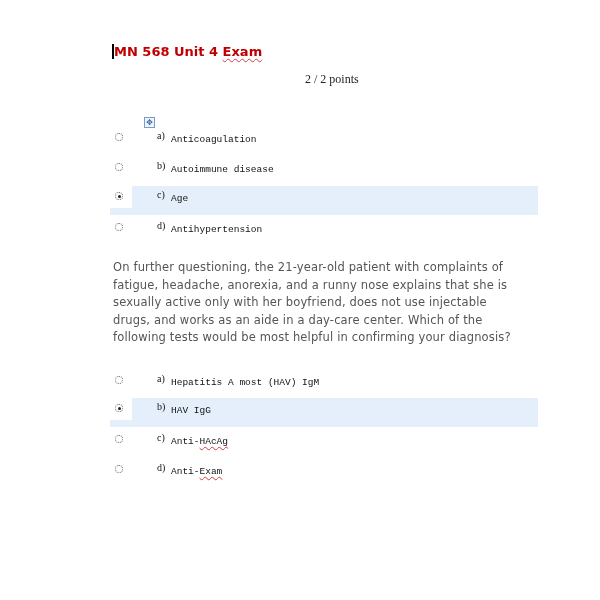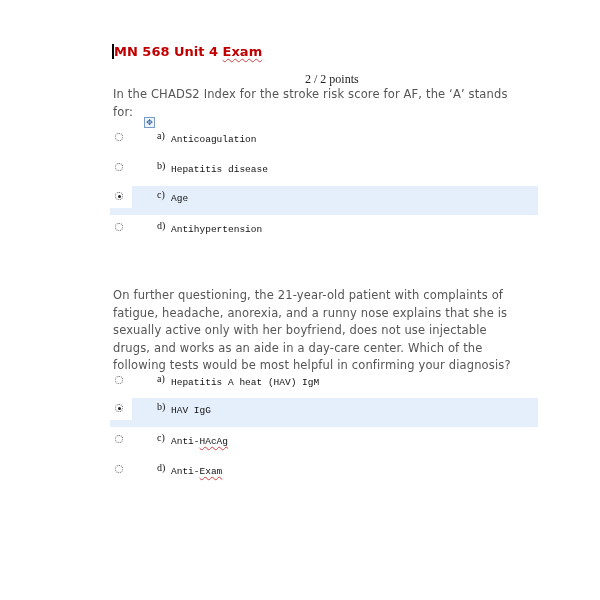--- a/index.html
+++ b/index.html
@@ -15,21 +15,21 @@
     .points {
       position: absolute; left: 305px; top: 72px;
       font-family: "Liberation Serif", serif; font-size: 12px; color: #222;
     }
     .question {
       position: absolute; left: 113px; width: 400px;
       font-family: "DejaVu Sans", sans-serif; font-size: 11.5px; color: #555;
       line-height: 17.5px; letter-spacing: 0.15px;
     }
     .q1 { top: 86px; }
-    .q2 { top: 259px; margin-top: 28px; }
+    .q2 { top: 259px; }
     .q3 { top: 503px; }
     .move-handle {
       position: absolute; left: 144px; top: 117px; width: 9px; height: 9px;
       border: 1px solid #7a9cc8; background: #eef4fc; font-size: 8px; line-height: 9px;
       text-align: center; color: #3060a0; font-family: "DejaVu Sans", sans-serif;
     }
     .option {
       position: absolute; left: 110px; width: 428px; height: 29px;
     }
     .option.selected { background: #e5effb; }
@@ -54,51 +54,50 @@
   </style>
 </head>
 <body>
 
 <div class="page">
 
   <div class="title"><span class="cursor"></span><span>MN 568 Unit 4 </span><span class="squiggle">Exam</span></div>
 
   <div class="points">2 / 2 points</div>
 
-  <div class="question q1">In the CHADS2 Index for the stroke risk score for AF, the ‘A’ stands for:</div>
   <div class="move-handle">✥</div>
 
   <div class="option" style="top:127px;">
     <span class="radio"></span>
     <span class="letter">a)</span>
     <span class="label">Anticoagulation</span>
   </div>
   <div class="option" style="top:157px;">
     <span class="radio"></span>
     <span class="letter">b)</span>
-    <span class="label">Hepatitis disease</span>
+    <span class="label">Autoimmune disease</span>
   </div>
   <div class="option selected" style="top:186px;">
     <span class="radio-box"></span>
     <span class="radio checked"></span>
     <span class="letter">c)</span>
     <span class="label">Age</span>
   </div>
   <div class="option" style="top:217px;">
     <span class="radio"></span>
     <span class="letter">d)</span>
     <span class="label">Antihypertension</span>
   </div>
 
   <div class="question q2">On further questioning, the 21-year-old patient with complaints of fatigue, headache, anorexia, and a runny nose explains that she is sexually active only with her boyfriend, does not use injectable drugs, and works as an aide in a day-care center. Which of the following tests would be most helpful in confirming your diagnosis?</div>
 
   <div class="option" style="top:370px;">
     <span class="radio"></span>
     <span class="letter">a)</span>
-    <span class="label">Hepatitis A heat (HAV) IgM</span>
+    <span class="label">Hepatitis A most (HAV) IgM</span>
   </div>
   <div class="option selected" style="top:398px;">
     <span class="radio-box"></span>
     <span class="radio checked"></span>
     <span class="letter">b)</span>
     <span class="label">HAV IgG</span>
   </div>
   <div class="option" style="top:429px;">
     <span class="radio"></span>
     <span class="letter">c)</span>

